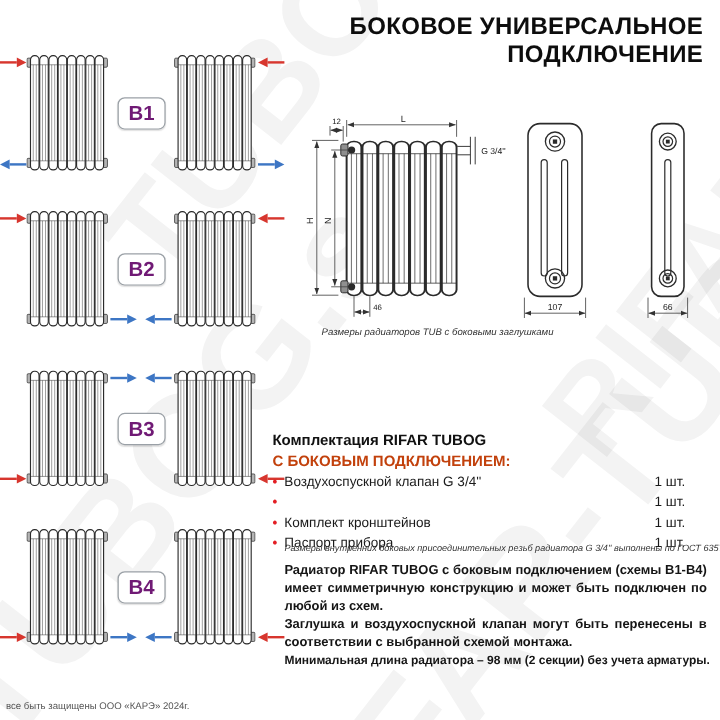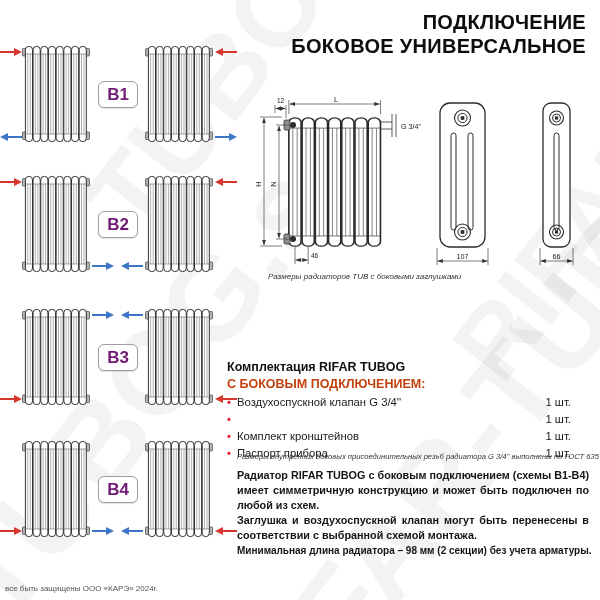--- a/index.html
+++ b/index.html
@@ -87,22 +87,22 @@
     </g>
   </defs>
 </svg>
 
 <div class="wm wm1">TUBOG.su</div>
 <div class="wm wm2">RIFAR-TUBOG</div>
 <div class="wm wm3">RIFAR</div>
 <div class="wm wm4">TUBOG</div>
 
 <div class="page-title">
+  <div>БОКОВОЕ УНИВЕРСАЛЬНОЕ</div>
   <div>ПОДКЛЮЧЕНИЕ</div>
-  <div>БОКОВОЕ УНИВЕРСАЛЬНОЕ</div>
 </div>
 
 <div class="scheme s1">
   <svg class="rad rad-l" viewBox="0 0 100 142" preserveAspectRatio="none">
       <use href="#rad-front"></use>
     </svg>
   <svg class="rad rad-r" viewBox="0 0 100 142" preserveAspectRatio="none">
       <use href="#rad-front"></use>
     </svg>
   <div class="scheme-label">B1</div>

